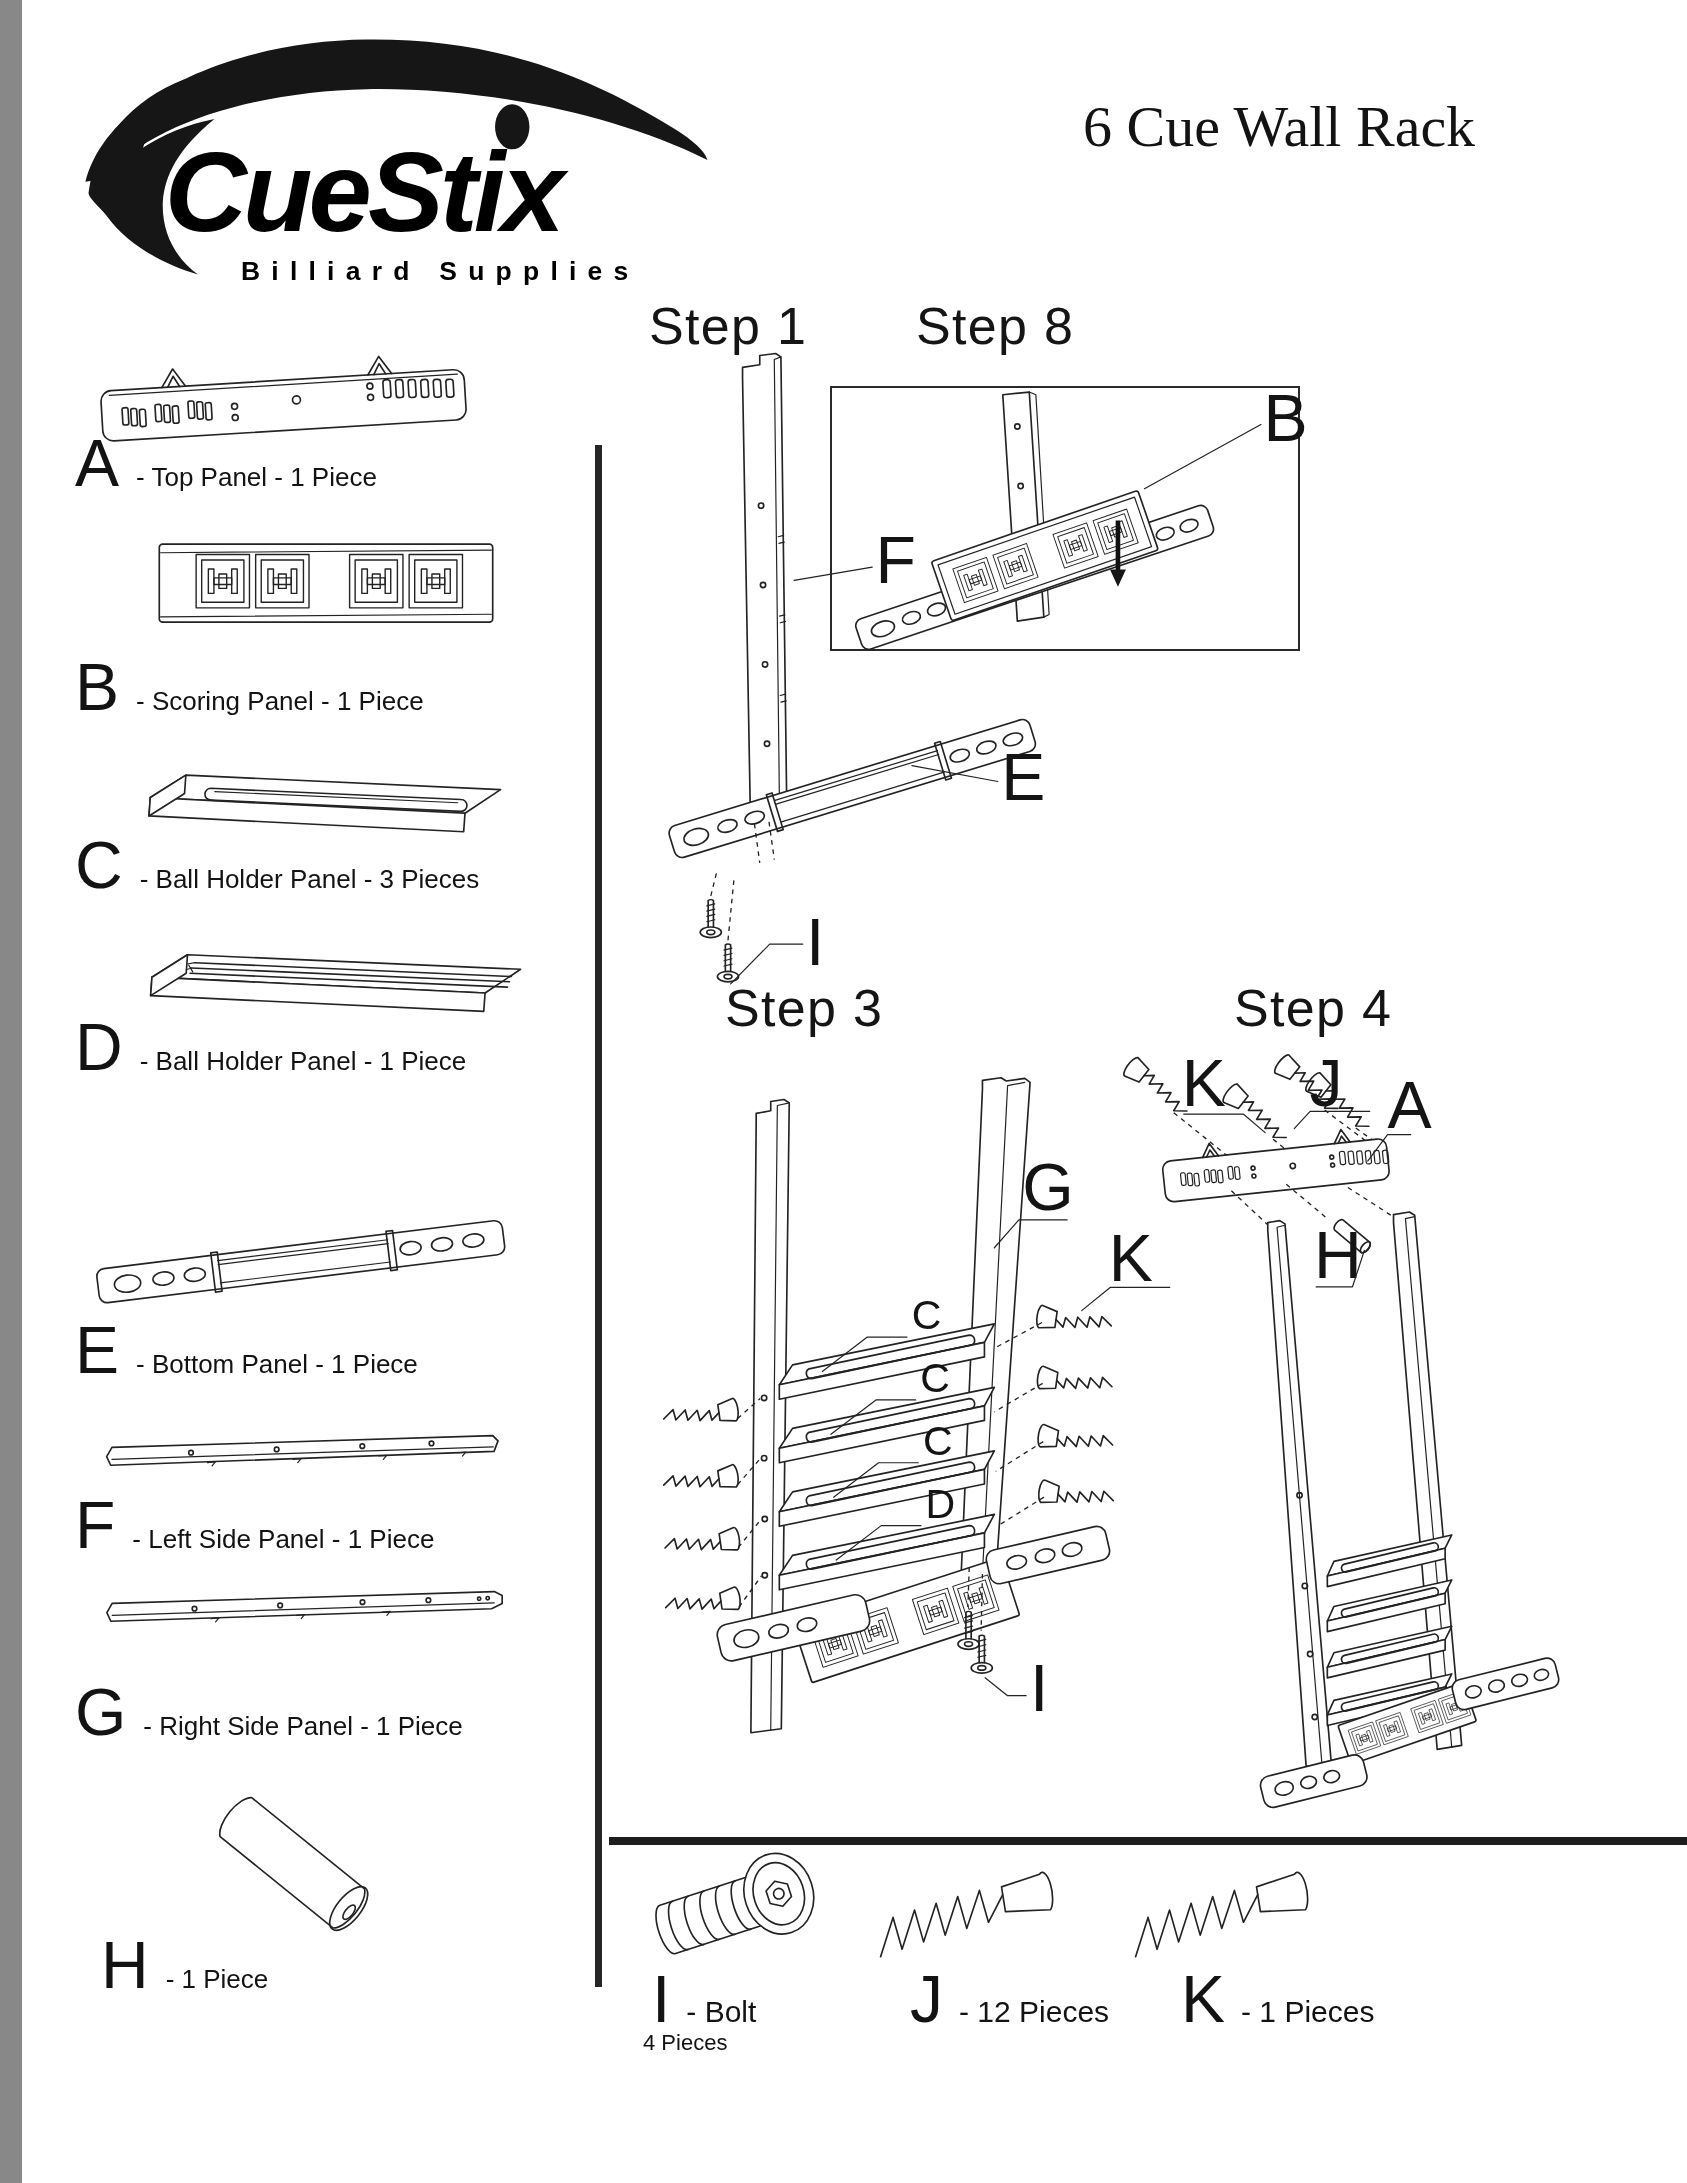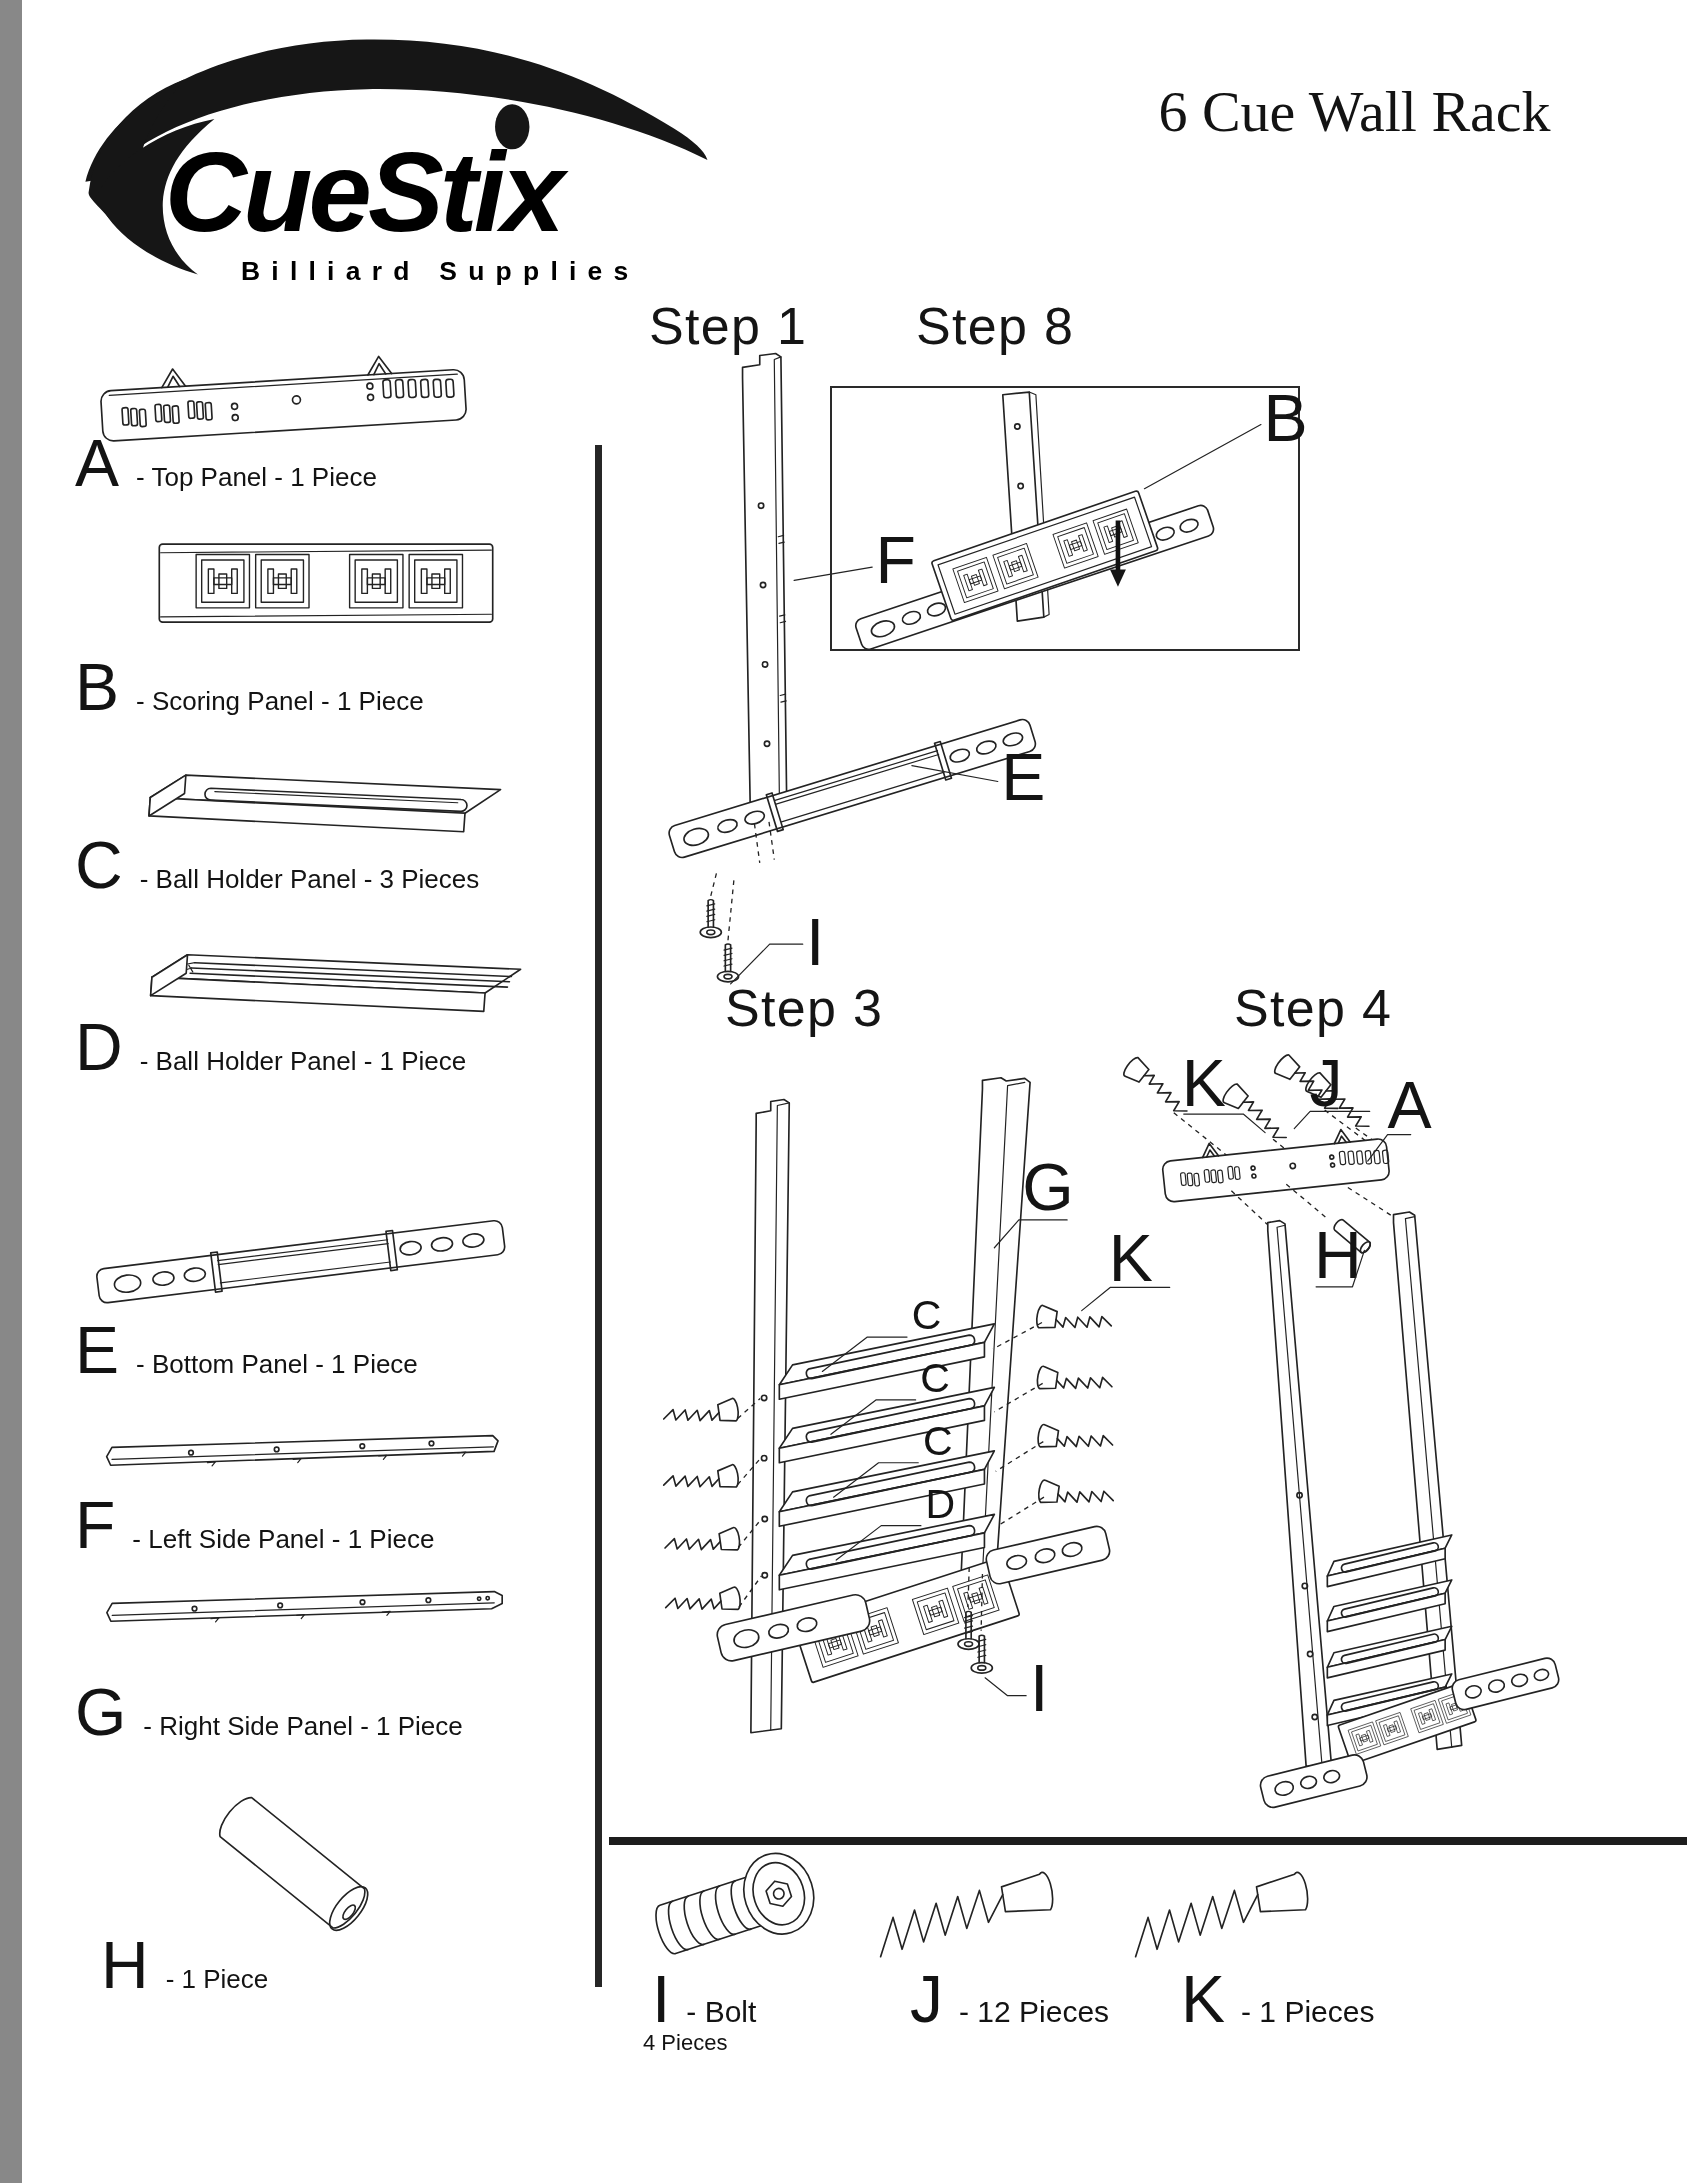--- a/index.html
+++ b/index.html
@@ -42,21 +42,21 @@
       <path class="blk" d="M60,270 C70,195 125,130 205,100 C155,160 138,200 134,245 C130,285 140,330 165,365
            C150,362 120,345 95,315 C72,288 58,278 60,270 Z"></path>
       <path class="blk" d="M70,280 C95,225 170,175 250,160 C195,205 175,245 172,285 C170,330 190,370 225,395
            C170,380 115,345 90,310 C80,296 73,288 70,280 Z"></path>
       <ellipse class="blk" cx="700" cy="172" rx="26" ry="34"></ellipse>
       <text class="logo-text" x="175" y="330" font-size="172" letter-spacing="-6">CueStix</text>
       <text x="290" y="404" font-size="40" font-weight="bold" letter-spacing="17">Billiard Supplies</text>
     </svg>
   </div>
 
-  <div class="abs" style="right:83px;top:83px;width:543px;text-align:center">
+  <div class="abs" style="right:83px;top:98px;width:543px;text-align:left">
     <div class="title-product">6 Cue Wall Rack</div>
   </div>
 
   <div class="abs divider-v" style="left:573px;top:445px;width:7.3px;height:1542px"></div>
   <div class="abs divider-h" style="left:587px;top:1837px;width:1083px;height:8px"></div>
 
   <div class="abs" style="left:63px;top:357px">
     <svg width="397" height="96" viewBox="0 0 600 145">
       <g transform="rotate(-3.5 300 72)">
         <rect class="wfill" x="25" y="35" width="550" height="76" rx="16"></rect>

